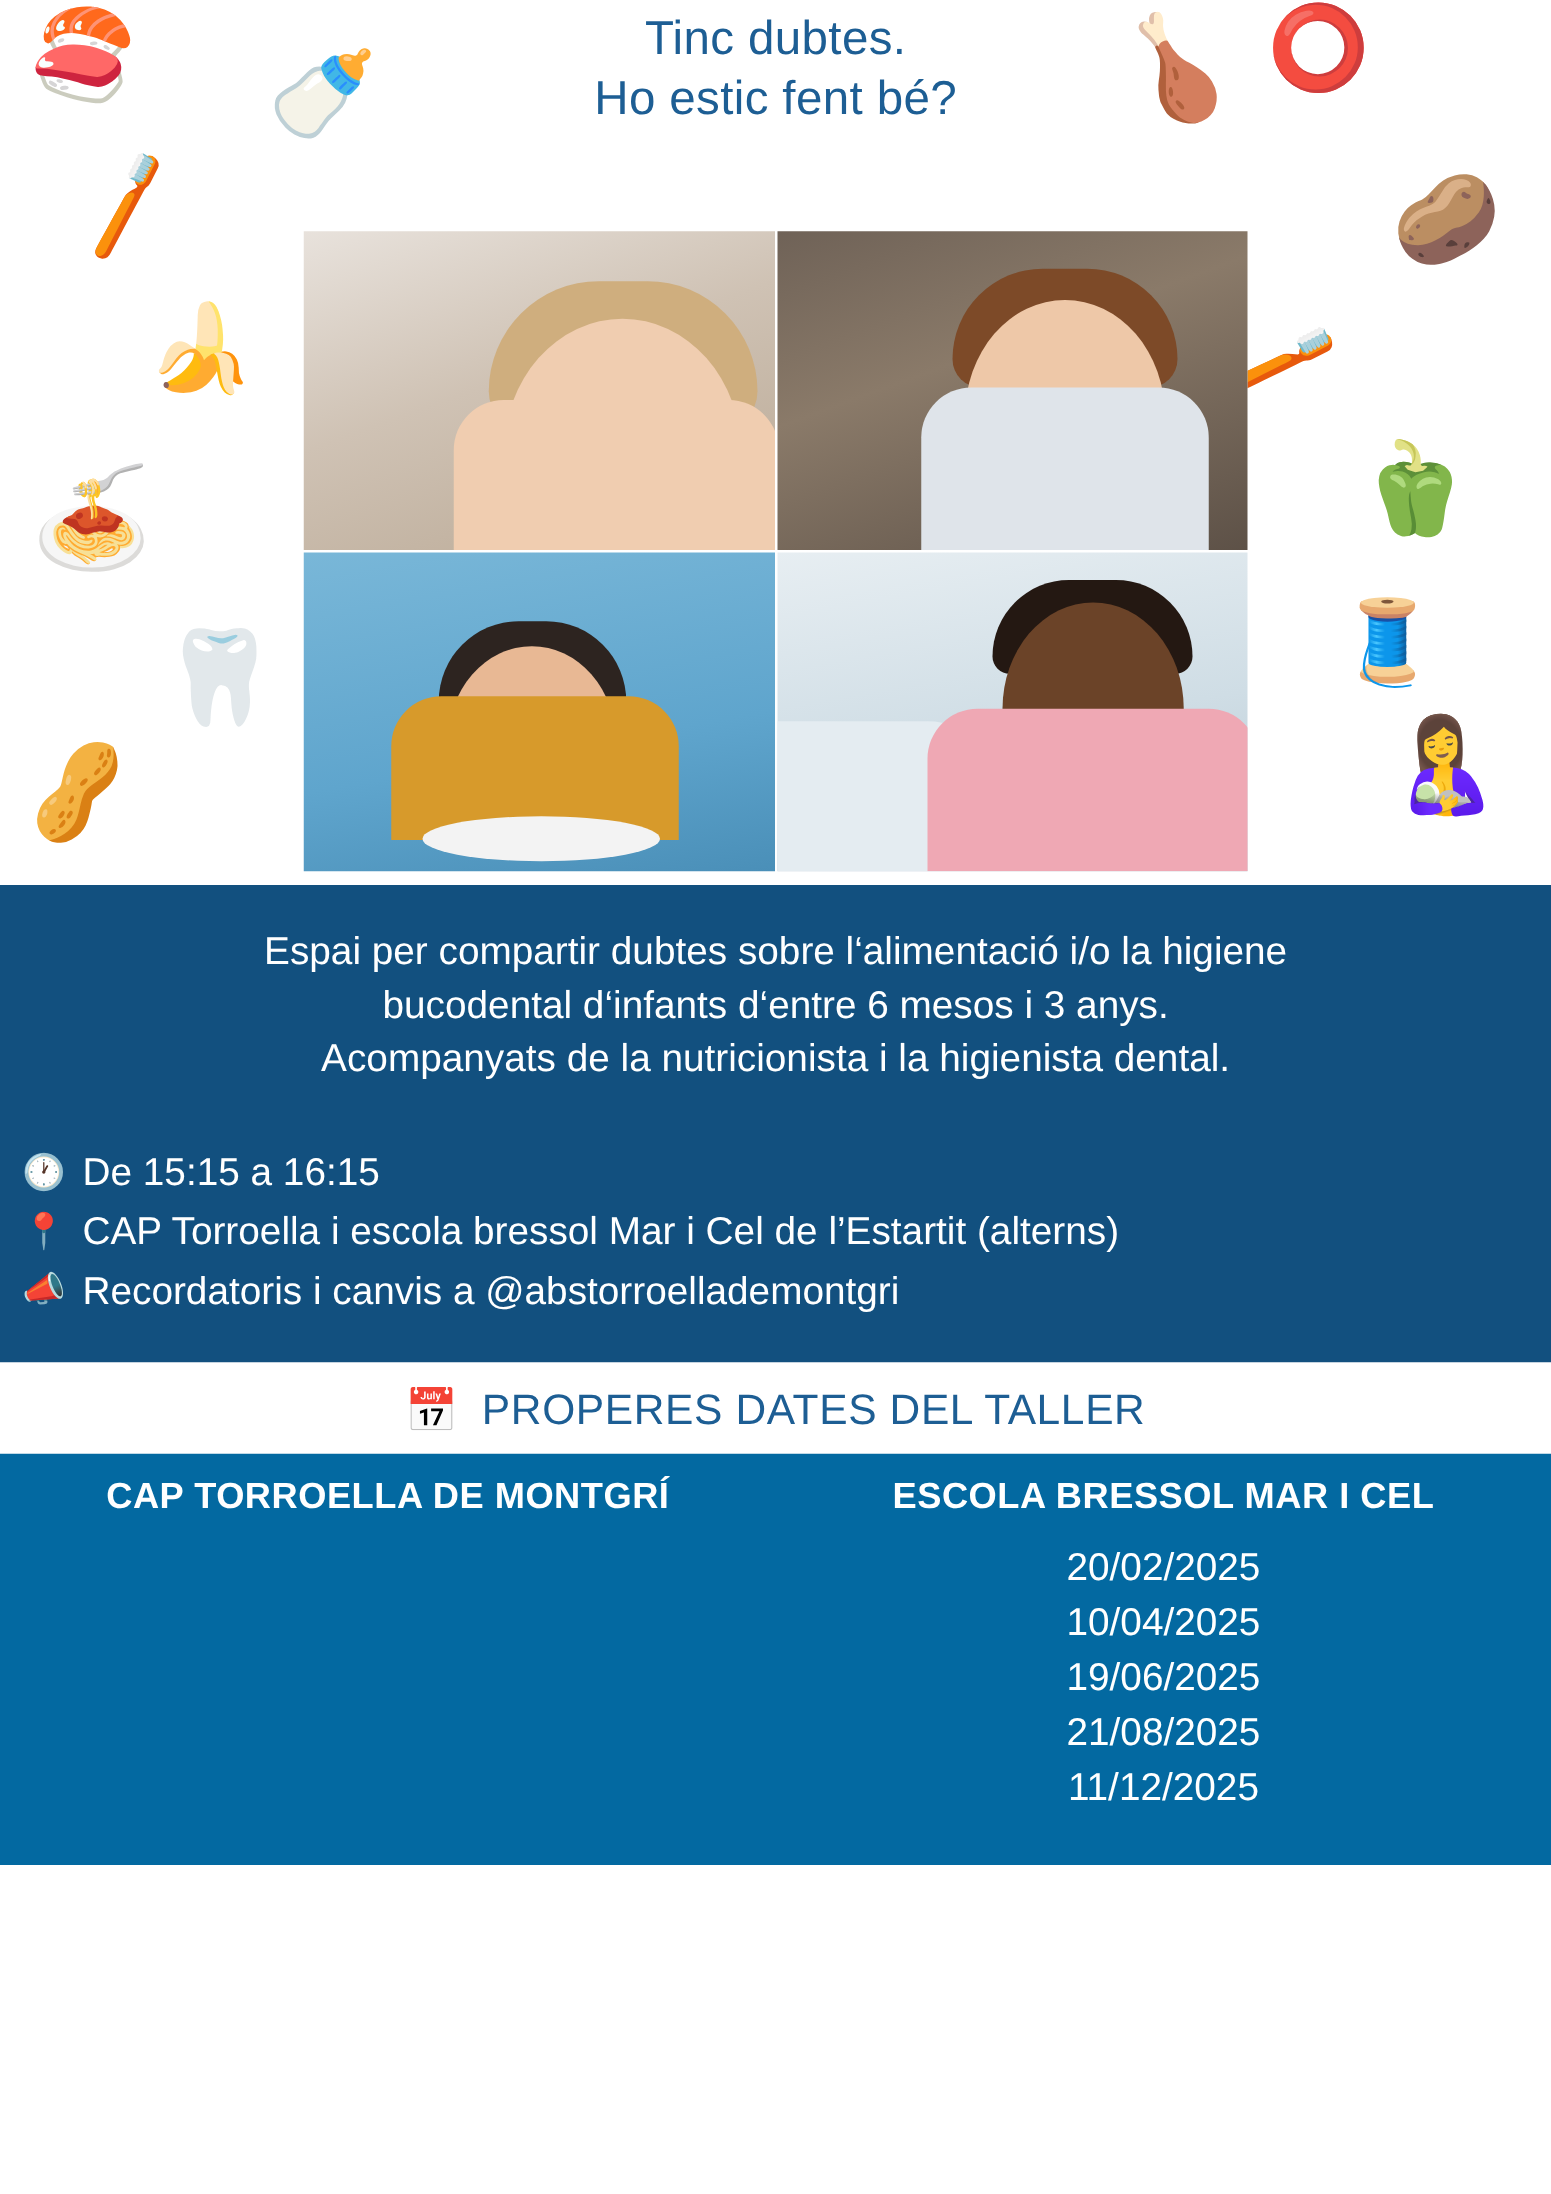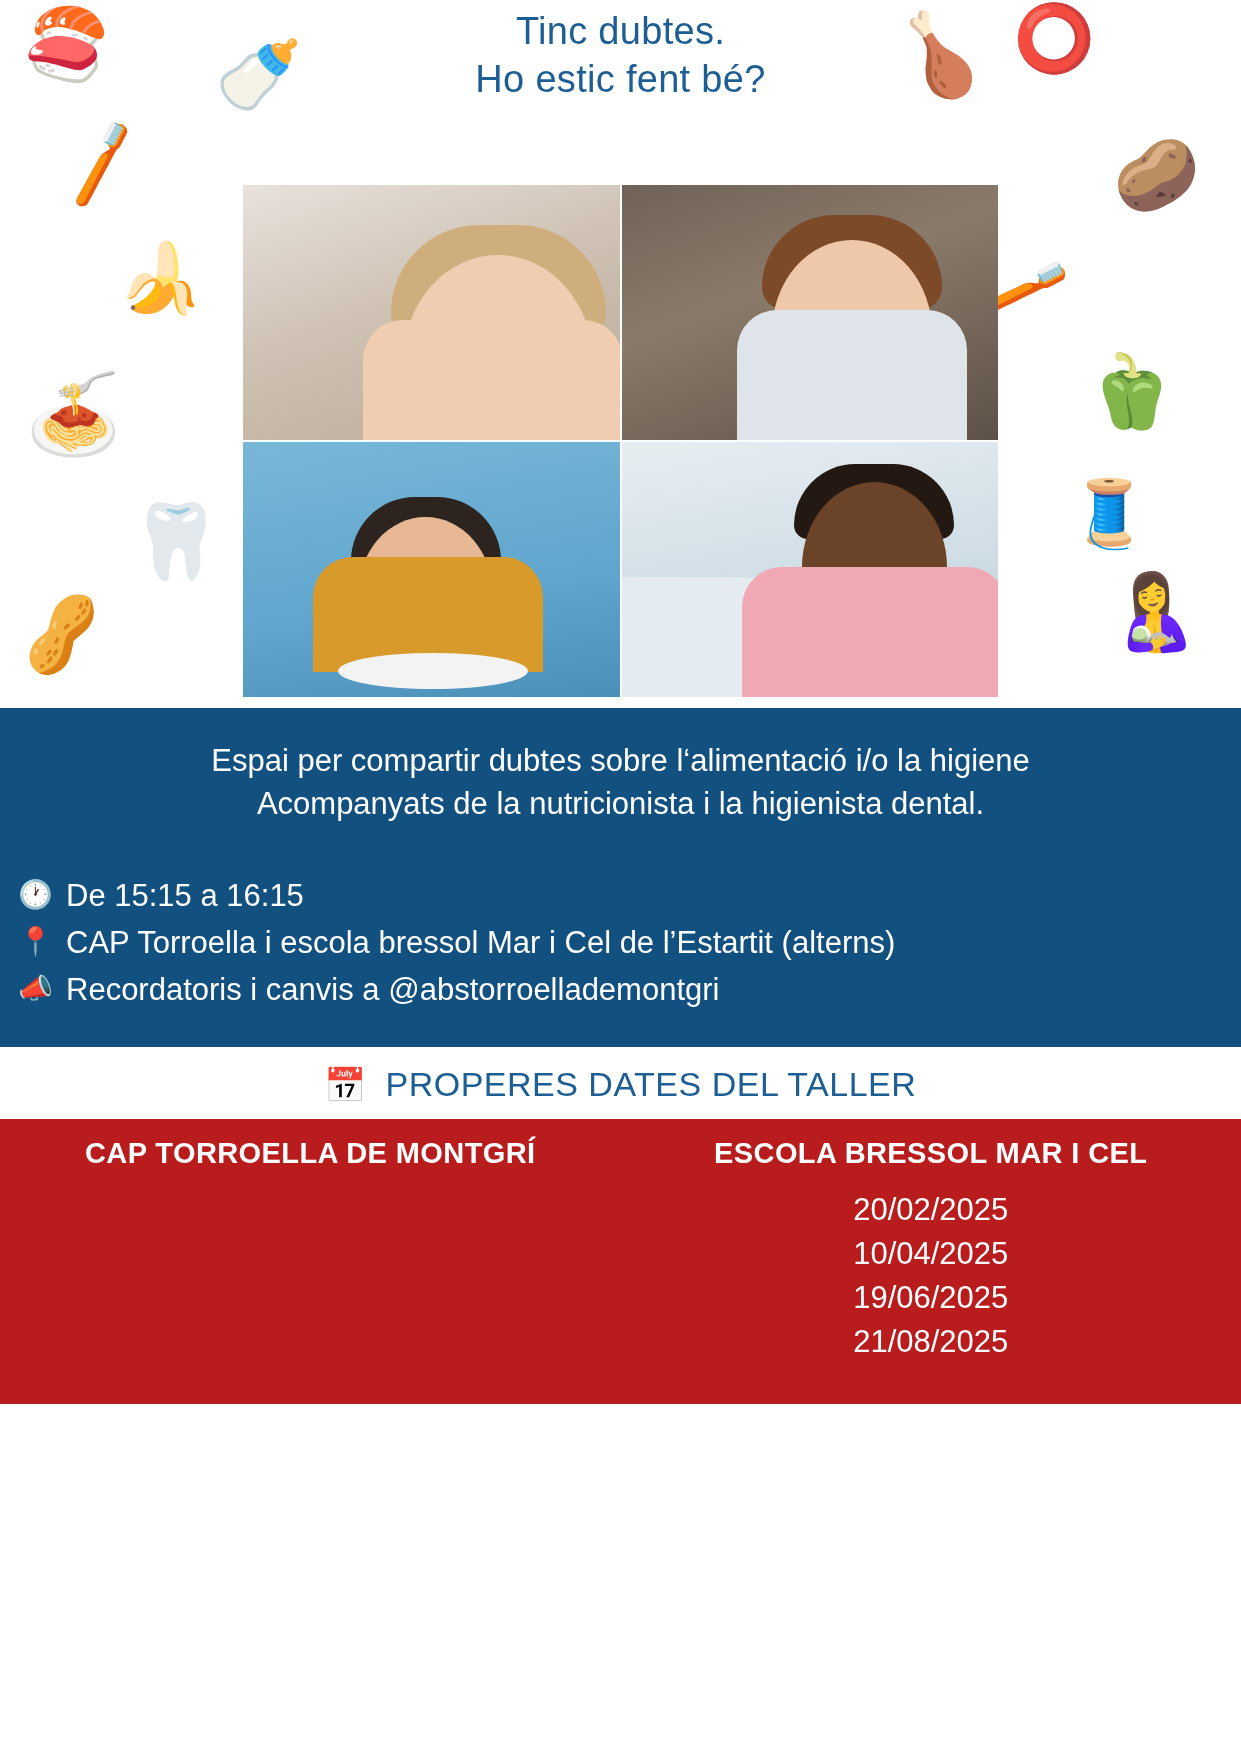--- a/index.html
+++ b/index.html
@@ -149,21 +149,21 @@
     letter-spacing: 0.5px;
     display: flex;
     align-items: center;
     justify-content: center;
     gap: 18px;
   }
   .dates-heading .cal-ico { font-size: 34px; }
 
   
   .dates-block {
-    background: #b91c1c;
+    background: #0369a1;
     color: #ffffff;
     padding: 18px 0 40px 0;
   }
   .dates-cols {
     display: grid;
     grid-template-columns: 1fr 1fr;
   }
   .col-head {
     font-size: 29px;
     font-weight: bold;
@@ -229,20 +229,21 @@
       <div class="face"></div>
       <div class="body"></div>
       <div class="ph-label">Infant raspallant-se les dents</div>
     </div>
   </div>
 </div>
 
 <div class="info-block">
   <div class="intro">
     <p>Espai per compartir dubtes sobre l‘alimentació i/o la higiene</p>
+    <p>bucodental d‘infants d‘entre 6 mesos i 3 anys.</p>
     <p>Acompanyats de la nutricionista i la higienista dental.</p>
   </div>
 
   <div class="details">
     <div class="detail-row">
       <span class="ico">🕐</span>
       <span>De 15:15 a 16:15</span>
     </div>
     <div class="detail-row">
       <span class="ico">📍</span>
@@ -267,17 +268,18 @@
       <div class="col-head">CAP TORROELLA DE MONTGRÍ</div>
     </div>
 
     <div>
       <div class="col-head">ESCOLA BRESSOL MAR I CEL</div>
       <div class="col-list">
         <div>20/02/2025</div>
         <div>10/04/2025</div>
         <div>19/06/2025</div>
         <div>21/08/2025</div>
+        <div>11/12/2025</div>
       </div>
     </div>
 
   </div>
 </div>
 
 </body></html>

